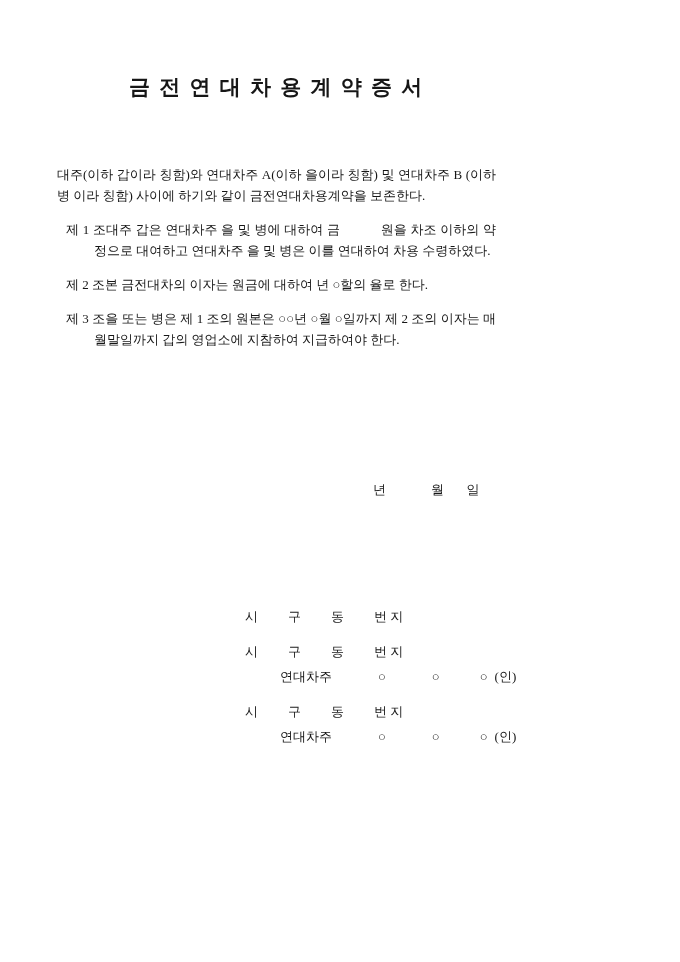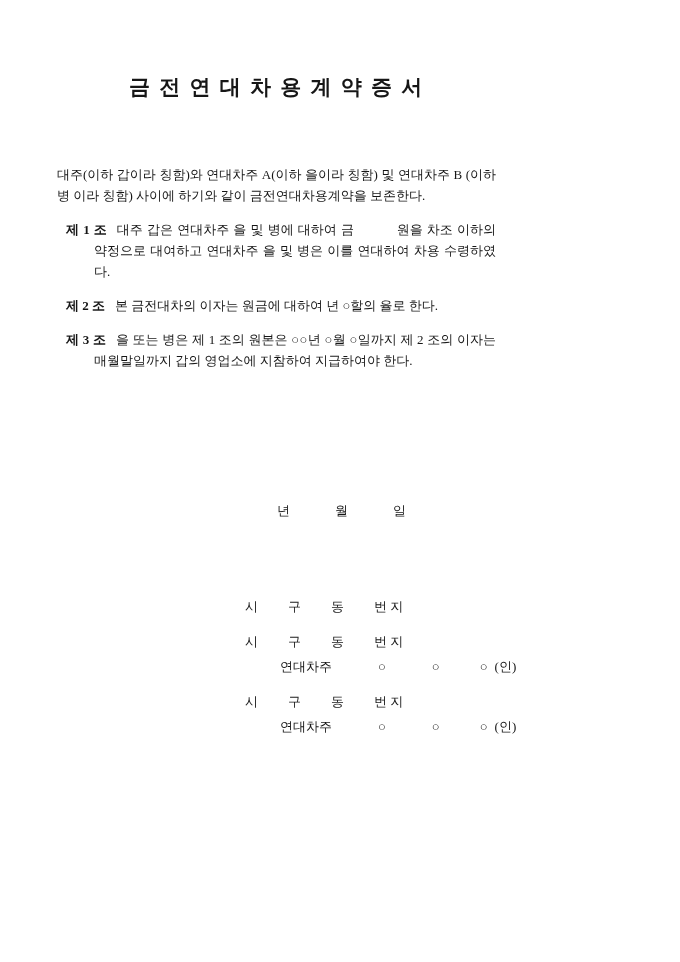--- a/index.html
+++ b/index.html
@@ -37,42 +37,41 @@
   }
   .clauses {
     margin-top: 11px;
   }
   .clause {
     margin-left: 37px;
     text-indent: -28px;
     text-align: justify;
   }
   .clause-label {
-    margin-right: 10px;
     white-space: nowrap;
-    font-weight: bold;
   }
   .closing {
     margin: 32px 0 0 9px;
     text-indent: 14px;
     text-align: justify;
   }
   .date-line {
     margin-top: 129px;
     margin-left: 277px;
+    text-align: center;
   }
   .date-line span {
     display: inline-block;
     width: 58px;
   }
   .date-line span:last-child {
     width: auto;
   }
   .signatures {
-    margin-top: 75px;
+    margin-top: 106px;
   }
   .sig-block {
     margin-bottom: 14px;
   }
   .sig-address {
     margin-left: 245px;
   }
   .sig-address span {
     display: inline-block;
     width: 43px;

